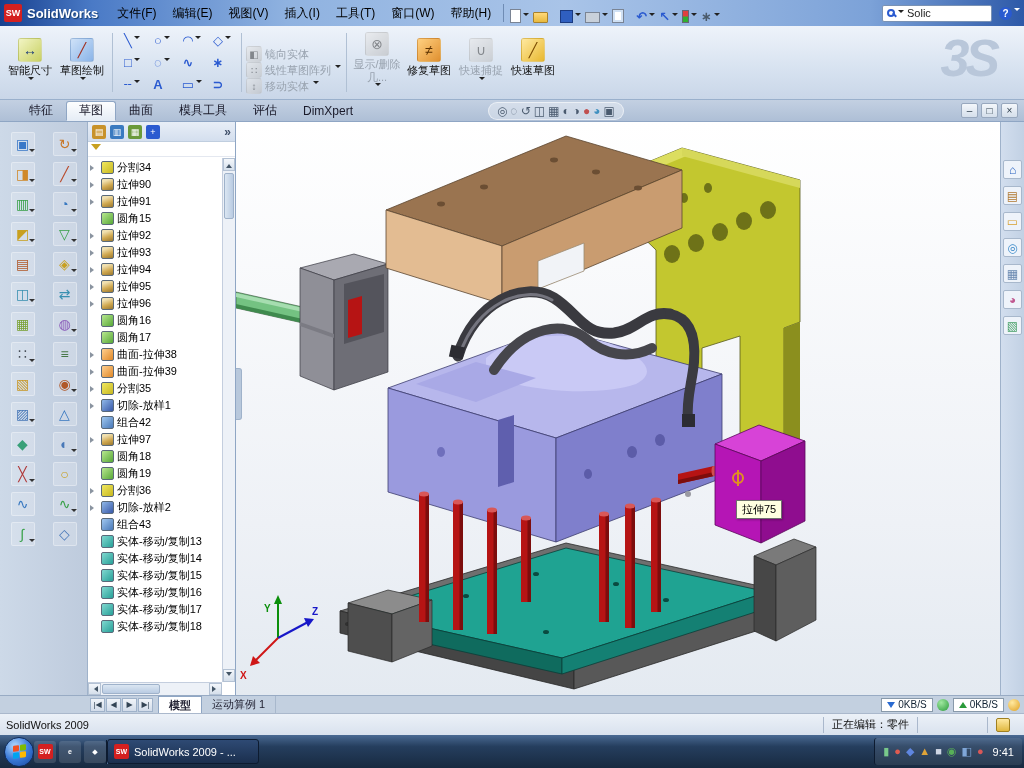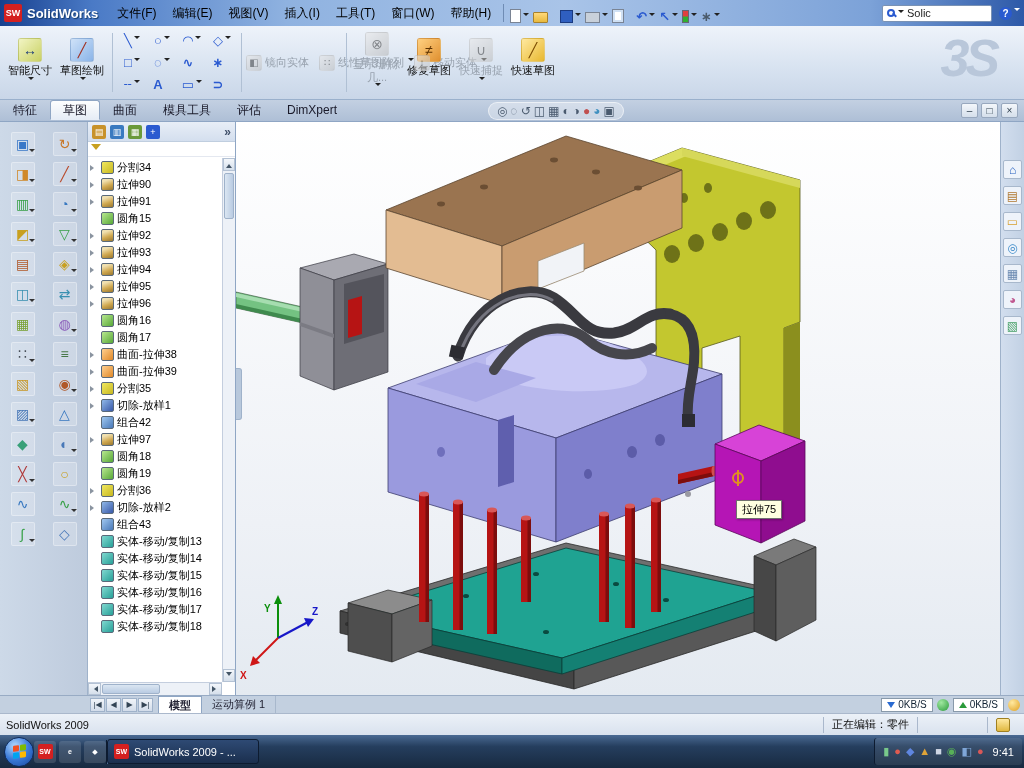--- a/index.html
+++ b/index.html
@@ -45,27 +45,27 @@
 .rb-repair{background:linear-gradient(135deg,#ffd080,#e09030)}.rb-repair::before{content:"≠";color:#5a3000}
 .rb-snap{background:linear-gradient(135deg,#e4e8ee,#b6bec8)}.rb-snap::before{content:"∪"}
 .rb-rapid{background:linear-gradient(135deg,#ffe9a0,#e8b830)}.rb-rapid::before{content:"╱";color:#7a4a00}
 .rb-mirror{background:linear-gradient(135deg,#e4e8f0,#b4c0d0)}.rb-mirror::before{content:"◧"}
 .rb-pattern{background:linear-gradient(135deg,#e4e8f0,#b4c0d0)}.rb-pattern::before{content:"∷"}
 .rb-move{background:linear-gradient(135deg,#e4e8f0,#b4c0d0)}.rb-move::before{content:"↕"}
 .off{color:#98a2ae}
 .off .rbicon{filter:grayscale(1);opacity:.55}
 .rgrid{display:grid;grid-template-columns:repeat(4,30px);grid-auto-rows:22px;align-content:center}
 .rgi{display:flex;align-items:center;justify-content:center;color:#2a5ad0;font-size:13px;font-weight:bold;gap:1px}
-.rsmallcol{display:flex;flex-direction:row;justify-content:flex-start;padding:2px 0;width:96px}
+.rsmallcol{display:flex;flex-direction:column;justify-content:flex-end;padding:2px 0;width:96px}
 .rsmall{display:flex;align-items:center;gap:3px;font-size:11px;white-space:nowrap}
 .rsmall .rbicon{width:16px;height:16px;font-size:10px;margin:0}
 .rwrap{width:52px}
 
 
-.tabrow{position:absolute;top:100px;left:0;right:0;height:22px;background:linear-gradient(#c3d0e2,#aebfd6);border-bottom:1px solid #8fa6c4;display:flex;align-items:flex-start;padding-left:0}
+.tabrow{position:absolute;top:100px;left:0;right:0;height:22px;background:linear-gradient(#c3d0e2,#aebfd6);border-bottom:1px solid #8fa6c4;display:flex;align-items:center;padding-left:16px}
 .ctab{height:20px;padding:0 12px;font-size:12px;display:flex;align-items:center;color:#1a1a2a;border:1px solid transparent;cursor:default}
 .ctab.active{background:linear-gradient(#fdfefe,#e6edf6);border-color:#8fa6c4;border-bottom-color:#e6edf6;border-radius:3px 3px 0 0}
 .headsup{position:absolute;left:488px;top:2px;height:18px;display:flex;align-items:center;gap:3px;background:#ffffff55;border:1px solid #ffffff88;border-radius:9px;padding:0 8px}
 .hui{font-size:12px;line-height:1;cursor:default}
 .doccontrols{position:absolute;right:6px;top:3px;display:flex;gap:3px}
 .dc{width:17px;height:15px;background:linear-gradient(#f4f7fb,#d5dfeb);border:1px solid #98a8be;color:#30404f;font-size:10px;display:flex;align-items:center;justify-content:center;border-radius:2px}
 
 
 .main{position:absolute;top:122px;left:0;width:1024px;height:573px;display:flex}
 .lstrip{width:88px;background:linear-gradient(90deg,#cdd9e8,#becbdd);border-right:1px solid #9fb2ca;display:flex;justify-content:center;gap:4px;padding-top:10px}

